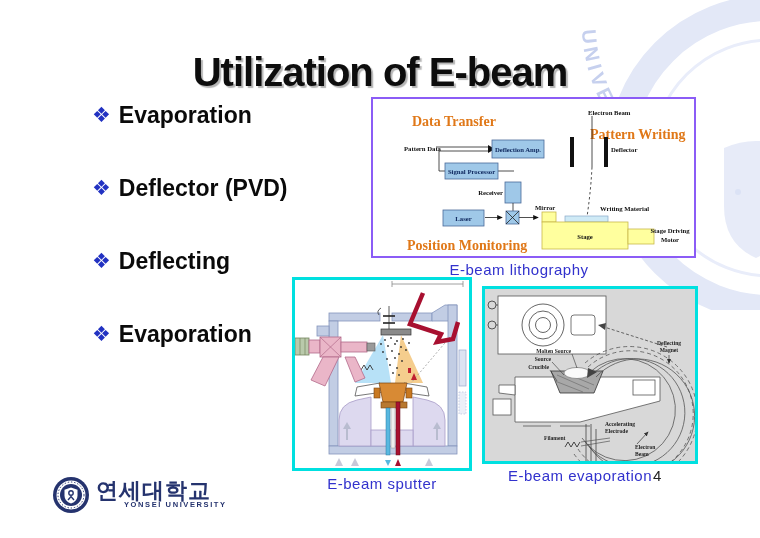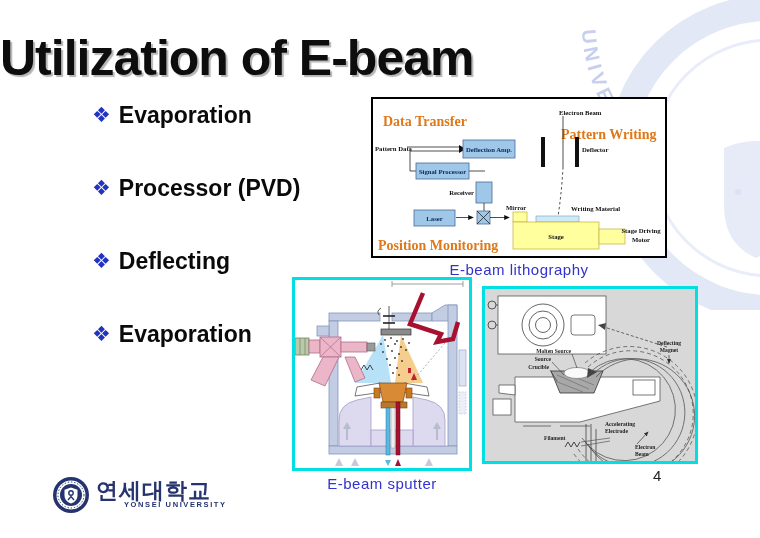--- a/index.html
+++ b/index.html
@@ -1,31 +1,31 @@
 <!DOCTYPE html>
 <html><head>
 <meta charset="utf-8">
 <style>
   html,body{margin:0;padding:0;background:#fff;}
   #slide{position:relative;width:760px;height:538px;background:#ffffff;overflow:hidden;
          font-family:"Liberation Sans",sans-serif;}
   
   #wm{position:absolute;left:552px;top:0;width:208px;height:310px;z-index:0;}
   
-  #title{position:absolute;left:0;top:29px;width:760px;text-align:left;
-         font-size:50px;font-weight:bold;letter-spacing:-1px;color:#0d0d0d;
+  #title{position:absolute;left:0;top:50px;width:760px;text-align:center;
+         font-size:40px;font-weight:bold;letter-spacing:-1px;color:#0d0d0d;
          text-shadow:2px 2px 1px rgba(70,70,70,.4);z-index:3;}
   
   #bullets{position:absolute;left:92px;top:101px;z-index:3;display:flex;flex-direction:column;gap:45px;}
   .bullet{display:flex;align-items:center;white-space:nowrap;}
   .bmark{color:#2232c2;font-size:21px;margin-right:8px;line-height:28px;}
   .btext{font-size:23px;font-weight:bold;color:#0a0a0a;letter-spacing:0px;text-align:right;}
   
   .frame{position:absolute;background:#fff;z-index:2;}
-  #litho-box{left:371px;top:97px;width:292px;height:157px;border:2px solid #000000;}
+  #litho-box{left:371px;top:97px;width:292px;height:157px;border:2px solid #8b5cf6;padding-left:29px;}
   #sputter-box{left:292px;top:277px;width:174px;height:188px;border:3px solid #00e0e0;}
   #evap-box{left:482px;top:286px;width:210px;height:172px;border:3px solid #00e0e0;background:#d8d8d8;}
   
   .cap{position:absolute;color:#3232cd;font-size:15px;z-index:3;text-align:center;letter-spacing:.5px;}
   #cap-litho{left:371px;width:296px;top:261px;}
   #cap-sputter{left:292px;width:180px;top:475px;}
   #cap-evap{left:460px;width:240px;top:467px;}
   #pagenum{position:absolute;left:653px;top:467px;font-size:15px;color:#222;z-index:3;}
   
   #logo{position:absolute;left:52px;top:476px;display:flex;align-items:center;z-index:3;}
@@ -65,21 +65,21 @@
 
   <div id="title">Utilization of E-beam</div>
 
   <div id="bullets">
     <div class="bullet">
       <span class="bmark">❖</span>
       <span class="btext">Evaporation</span>
     </div>
     <div class="bullet">
       <span class="bmark">❖</span>
-      <span class="btext">Processor (PVD)</span>
+      <span class="btext">Deflector (PVD)</span>
     </div>
     <div class="bullet">
       <span class="bmark">❖</span>
       <span class="btext">Deflecting</span>
     </div>
     <div class="bullet">
       <span class="bmark">❖</span>
       <span class="btext">Evaporation</span>
     </div>
   </div>
@@ -304,20 +304,21 @@
       <text class="gl" x="184" y="56" text-anchor="middle">Deflecting</text>
       <text class="gl" x="184" y="63" text-anchor="middle">Magnet</text>
       <line x1="184" y1="66" x2="184" y2="74" stroke="#333" stroke-width=".7" marker-end="url(#arrE)"></line>
       <text class="gl" x="120" y="137">Accelerating</text>
       <text class="gl" x="120" y="144">Electrode</text>
       <text class="gl" x="150" y="160">Electron</text>
       <text class="gl" x="150" y="167">Beam</text>
       <line x1="152" y1="155" x2="163" y2="143" stroke="#333" stroke-width=".7" marker-end="url(#arrE)"></line>
     </svg>
   </div>
+  <div id="cap-evap" class="cap">E-beam evaporation</div>
 
   <div id="pagenum">4</div>
 
   <div id="logo">
     <svg width="38" height="38" viewBox="0 0 38 38">
       <circle cx="19" cy="19" r="18" fill="#25336e"></circle>
       <circle cx="19" cy="19" r="14.5" fill="#ffffff"></circle>
       <circle cx="19" cy="19" r="13" fill="none" stroke="#25336e" stroke-width="1" stroke-dasharray="1.4,1.8"></circle>
       <circle cx="19" cy="19" r="11" fill="#25336e"></circle>
       <path d="M19,11.5 l6.5,2.2 v6 q0,5.5 -6.5,7.8 q-6.5,-2.3 -6.5,-7.8 v-6 Z" fill="#ffffff"></path>

